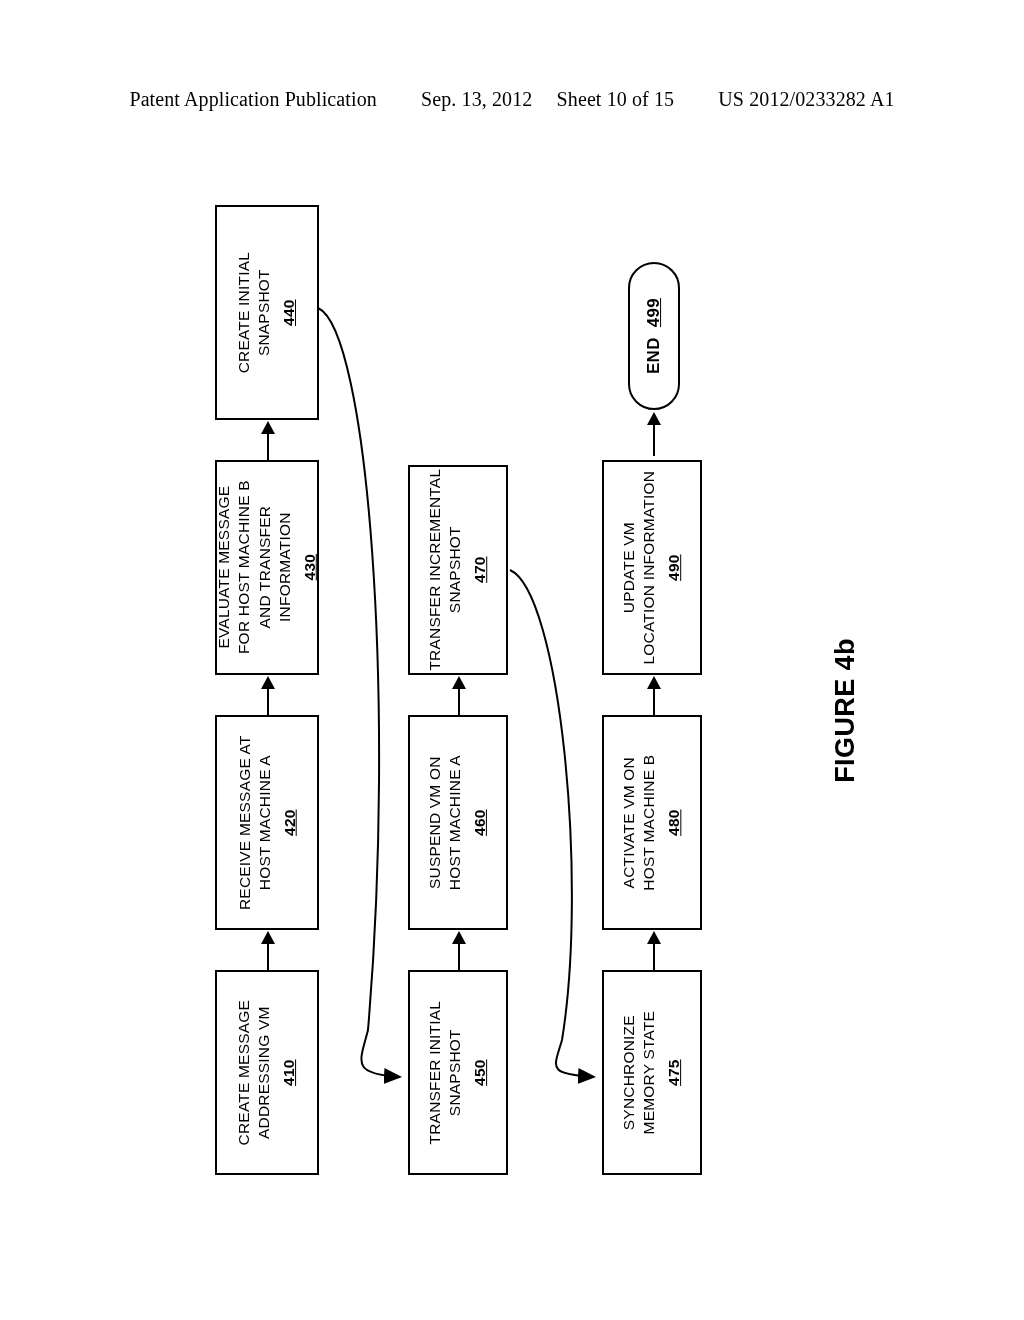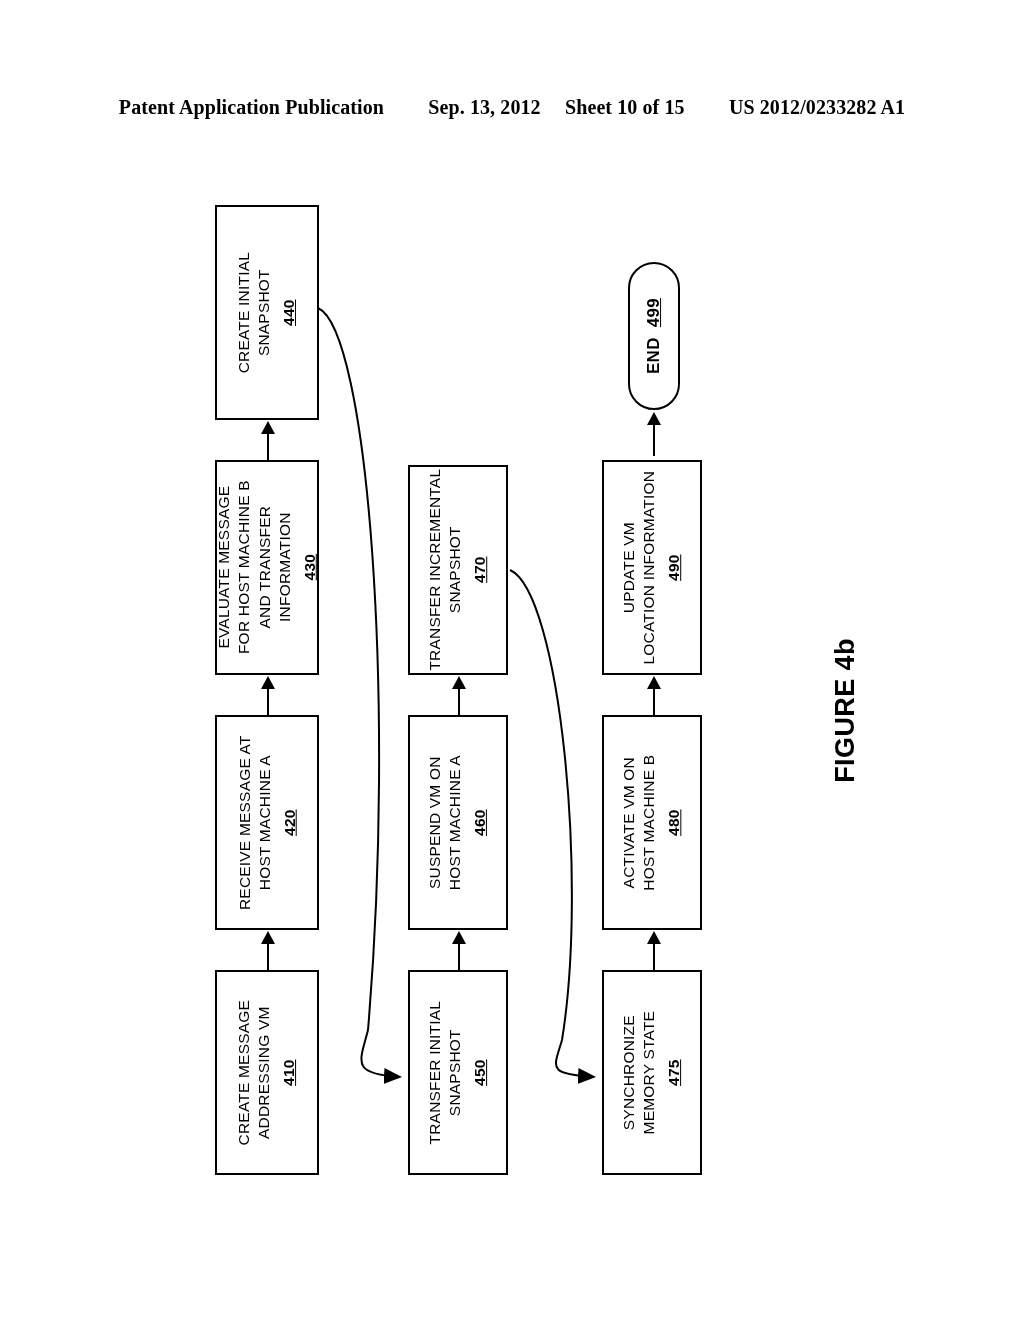--- a/index.html
+++ b/index.html
@@ -17,25 +17,24 @@
   }
 
   
   #page-header {
     position: absolute;
     top: 88px;
     left: 0;
     width: 1024px;
     text-align: center;
     font-family: "Liberation Serif", serif;
-    font-weight: bold;
+    font-weight: normal;
     font-size: 20px;
     letter-spacing: 0.1px;
     white-space: nowrap;
-    margin-top: 8px;
   }
   #page-header .hdr-seg { display: inline-block; }
   #page-header .gap-lg { display: inline-block; width: 34px; }
   #page-header .gap-sm { display: inline-block; width: 14px; }
 
   
   #diagram {
     position: absolute;
     top: 0;
     left: 0;

